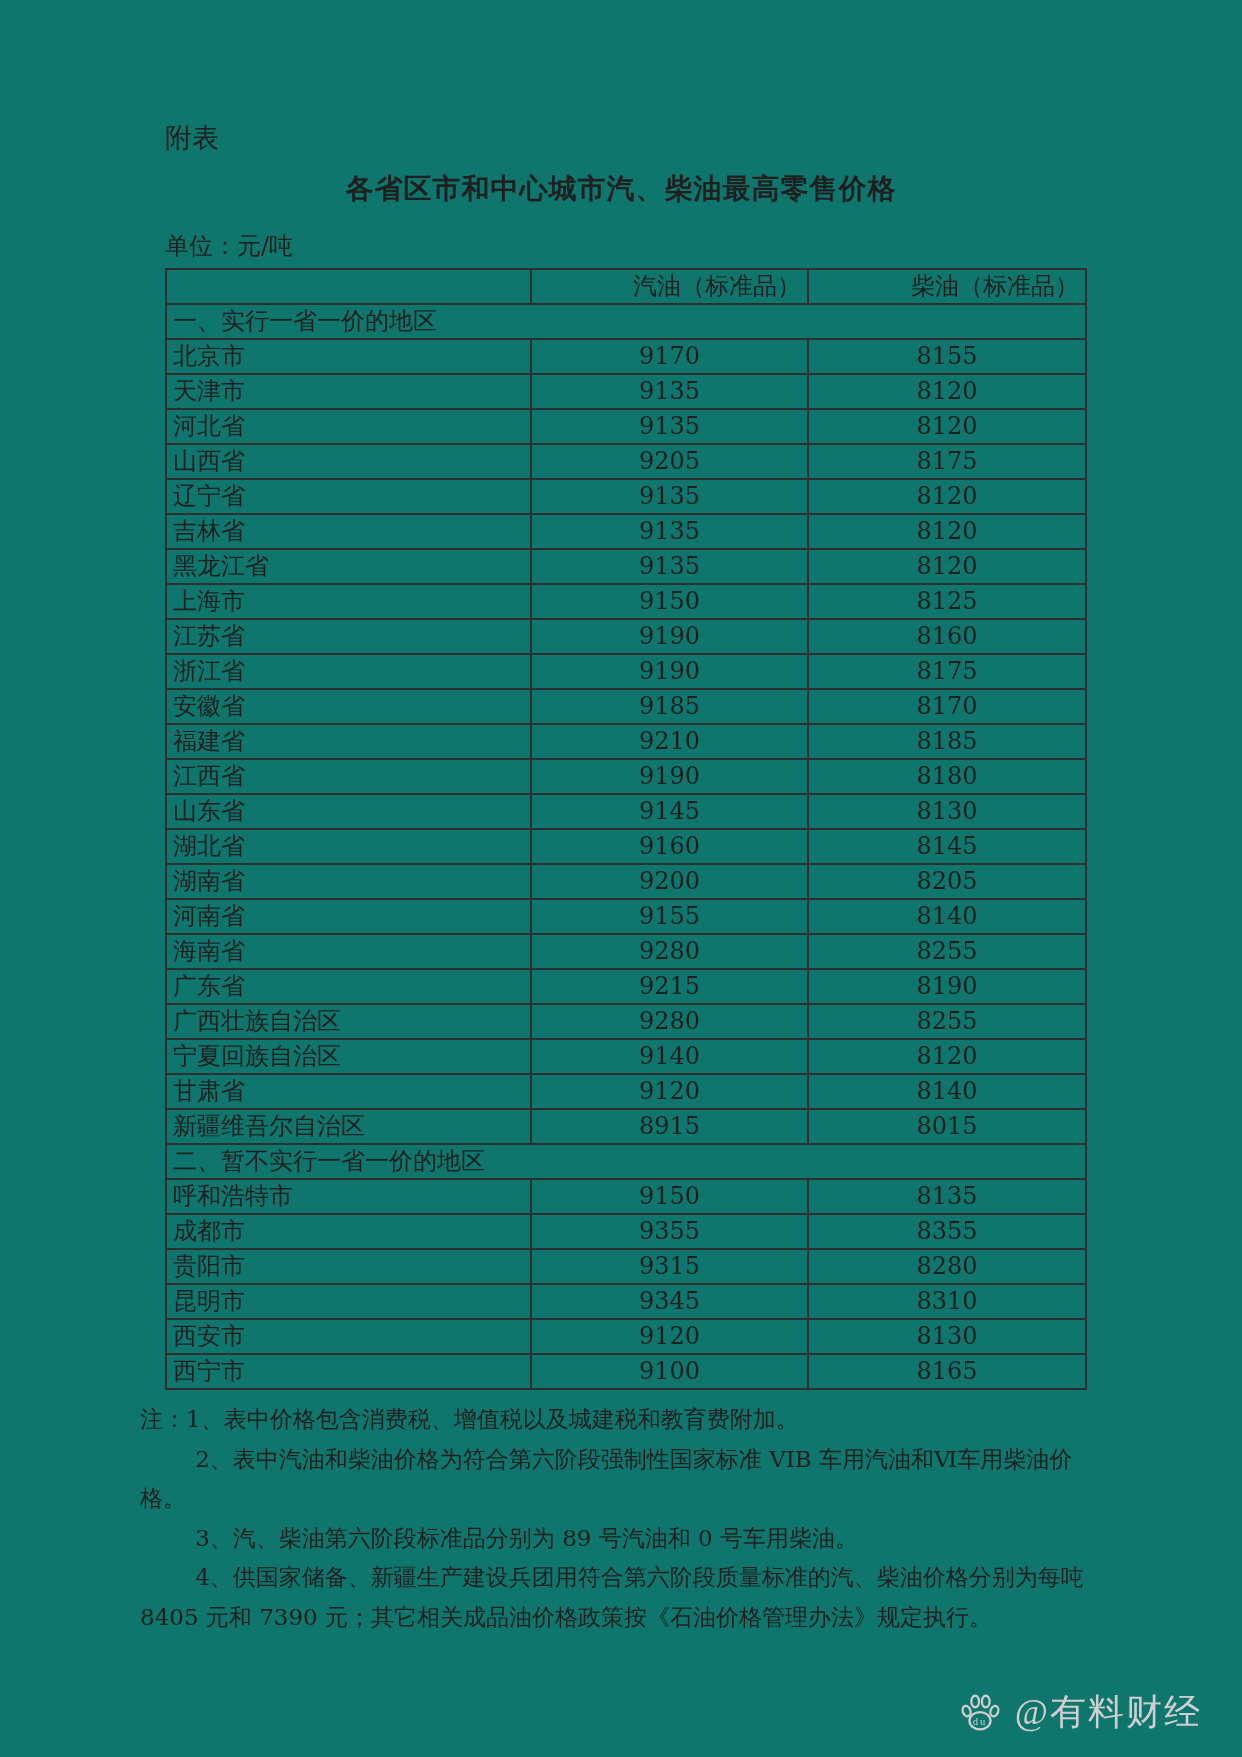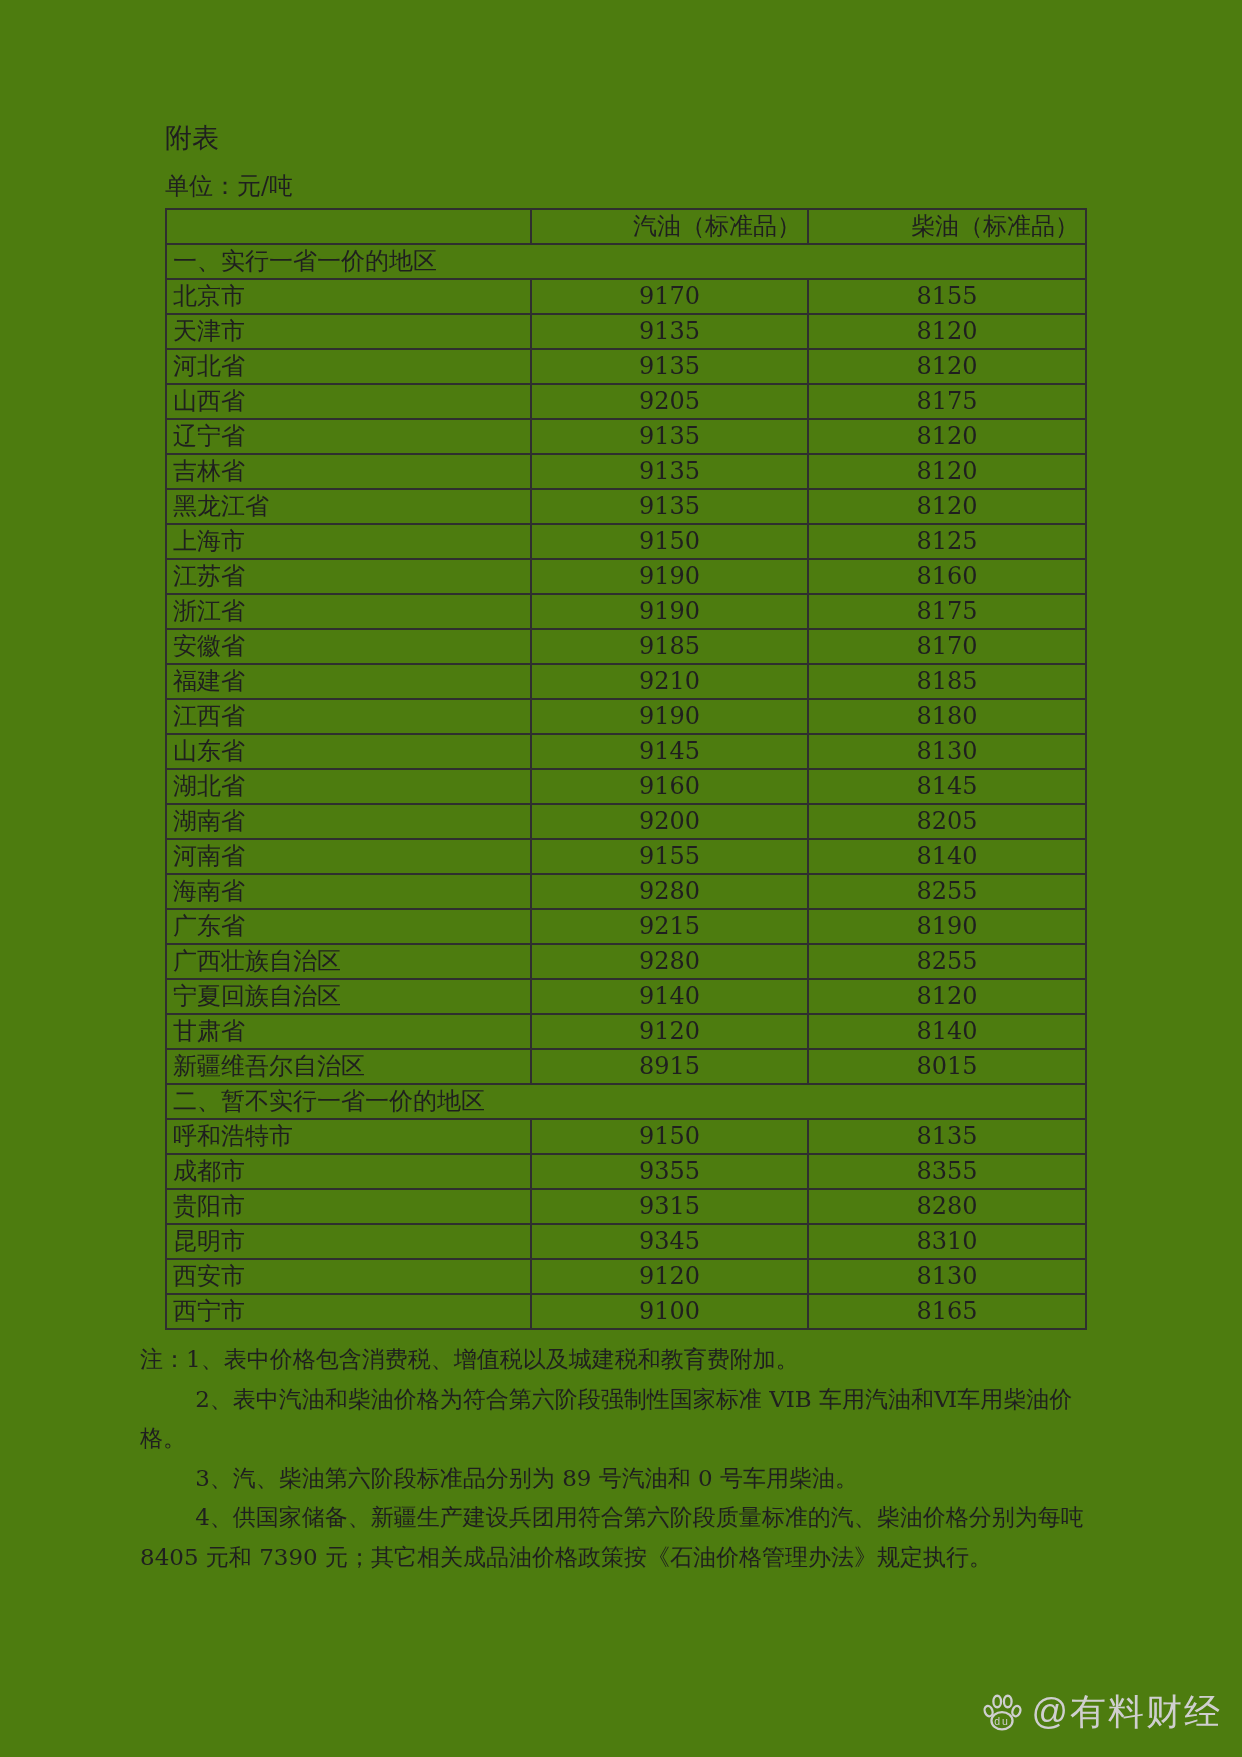--- a/index.html
+++ b/index.html
@@ -6,21 +6,21 @@
     margin: 0;
     padding: 0;
     background: #ffffff;
     color: #1f1f1f;
     font-family: "DejaVu Serif", "Liberation Serif", serif;
   }
   .page {
     position: relative;
     width: 1242px;
     height: 1757px;
-    background: #4d7c0f;
+    background: #0f766e;
     overflow: hidden;
     box-sizing: border-box;
     padding: 120px 140px 0 140px;
   }
   .annex-label {
     font-size: 27px;
     margin-left: 25px;
     margin-bottom: 14px;
   }
   .doc-title {
@@ -73,40 +73,41 @@
     font-size: 23px;
     line-height: 1.72;
   }
   .notes p {
     margin: 0;
     text-indent: 0;
   }
   .notes p.indented { text-indent: 2.4em; }
   .watermark {
     position: absolute;
-    right: 20px;
+    right: 40px;
     top: 1688px;
     display: flex;
     align-items: center;
-    gap: 6px;
+    gap: 12px;
     color: #cfcfcf;
     font-size: 36px;
-    font-family: Liberation Sans, sans-serif;
+    font-family: Liberation Serif, serif;
     letter-spacing: 2px;
     user-select: none;
   }
   .watermark svg { display: block; }
 </style>
 </head>
 <body>
 
 <div class="page">
 
   <div class="annex-label">附表</div>
 
+  <div class="doc-title">各省区市和中心城市汽、柴油最高零售价格</div>
 
   <div class="unit-row">单位：元/吨</div>
 
   <table class="price-table">
     <colgroup>
       <col class="c-region">
       <col class="c-gas">
       <col class="c-diesel">
     </colgroup>
     <thead>

